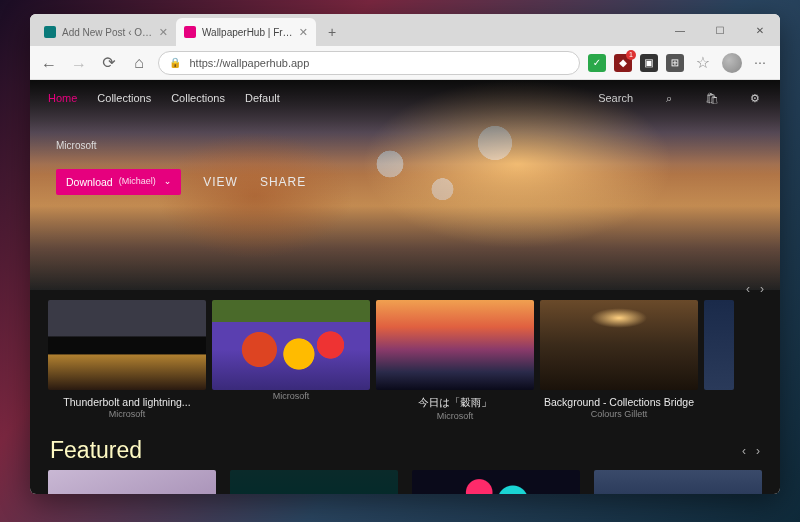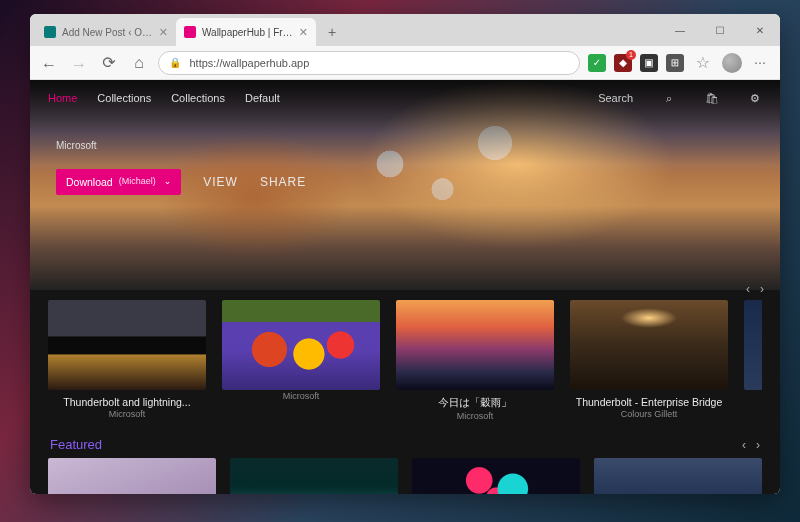--- a/index.html
+++ b/index.html
@@ -61,21 +61,21 @@
   .hero-title { font-size: 26px; font-weight: 400; letter-spacing: .5px; text-shadow: 0 1px 3px rgba(0,0,0,.5);}
   .hero-sub { font-size: 10px; color: #ddd; margin-top: 2px; }
   .hero-actions { display: flex; align-items: center; gap: 22px; margin-top: 18px; }
   .dl-btn { background: #e6007e; color: #fff; font-size: 10.5px; padding: 7px 10px; border-radius: 2px; display: flex; align-items: flex-start; gap: 6px; }
   .dl-btn .def { opacity: .85; font-size: 9px; }
   .dl-btn .chev { margin-left: 2px; font-size: 9px; }
   .hero-link { font-size: 12px; letter-spacing: 1px; color: #e8e8e8; }
 
   .row-wrap { position: relative; padding: 10px 18px 14px; }
   .arrows { position: absolute; right: 16px; top: -8px; display: flex; gap: 10px; color: #aaa; font-size: 12px; }
-  .cards { display: flex; gap: 16px; overflow: hidden; }
+  .cards { display: flex; gap: 6px; overflow: hidden; }
   .card { width: 158px; flex: 0 0 auto; }
   .thumb { width: 100%; height: 90px; border-radius: 2px; }
   .card.peek { width: 30px; }
   .card-title { color: #e8e8e8; font-size: 10.5px; margin-top: 6px; text-align: center; white-space: nowrap; overflow: hidden; text-overflow: ellipsis;}
   .card-sub { color: #8a8a8a; font-size: 9px; text-align: center; margin-top: 1px;}
 
   .t0 { background: linear-gradient(180deg,#3a3a46 40%,#0a0a0a 41%,#0a0a0a 60%,#b08030 61%, #2a1a10 100%);}
   .t0::before{content:"";}
   .t1 { background:
         linear-gradient(180deg,#4a6a2a 0%, #4a6a2a 25%, transparent 25%),
@@ -83,21 +83,21 @@
         radial-gradient(circle 16px at 55% 60%, #fb0 95%, transparent),
         radial-gradient(circle 14px at 75% 50%, #e33 95%, transparent),
         linear-gradient(180deg,#5a3fb0 55%, #3a2a7a 100%);}
   .t2 { background: linear-gradient(180deg,#f0a050 0%, #e06040 30%, #8a3a6a 55%, #2a2a4a 80%, #0a0a1a 100%);}
   .t3 { background:
         radial-gradient(ellipse 40px 14px at 50% 20%, #ffd080, transparent 70%),
         linear-gradient(180deg,#6a4a2a 0%, #3a2a1a 50%, #1a120a 100%);}
   .t4 { background: linear-gradient(180deg,#1a2a4a,#2a3a5a);}
 
   .featured-head { display:flex; align-items:center; padding: 2px 20px 6px; }
-  .featured-head h2 { color: #8b5cf6; font-weight: 300; font-size: 13px; }
+  .featured-head h2 { color: #fef9c3; font-weight: 300; font-size: 23px; }
   .featured-head .arrows { position: static; margin-left: auto; }
 
   .feat-row { display:flex; gap:14px; padding: 0 18px 10px; overflow:hidden;}
   .feat { height: 56px; border-radius:2px; flex:1; }
   .f0{ background: linear-gradient(160deg,#c9b8d4,#a088b0);}
   .f1{ background: linear-gradient(180deg,#0a2a2a,#042a2a,#1a5a5a);}
   .f2{ background: radial-gradient(circle at 40% 40%, #ff2a6a 12%, transparent 13%),
                    radial-gradient(circle at 60% 55%, #1ad4d4 14%, transparent 15%),
                    radial-gradient(circle at 50% 70%, #ff2a6a 10%, transparent 11%),
                    #0a0a1a;}
@@ -191,21 +191,21 @@
           <div class="thumb t1"></div>
           <div class="card-sub">Microsoft</div>
         </div>
         <div class="card">
           <div class="thumb t2"></div>
           <div class="card-title">今日は「穀雨」</div>
           <div class="card-sub">Microsoft</div>
         </div>
         <div class="card">
           <div class="thumb t3"></div>
-          <div class="card-title">Thunderbolt - Enterprise Bridge</div>
+          <div class="card-title">Background - Collections Bridge</div>
           <div class="card-sub">Colours Gillett</div>
         </div>
         <div class="card peek">
           <div class="thumb t4"></div>
         </div>
       </div>
     </div>
 
     <div class="featured-head">
       <h2>Featured</h2>

